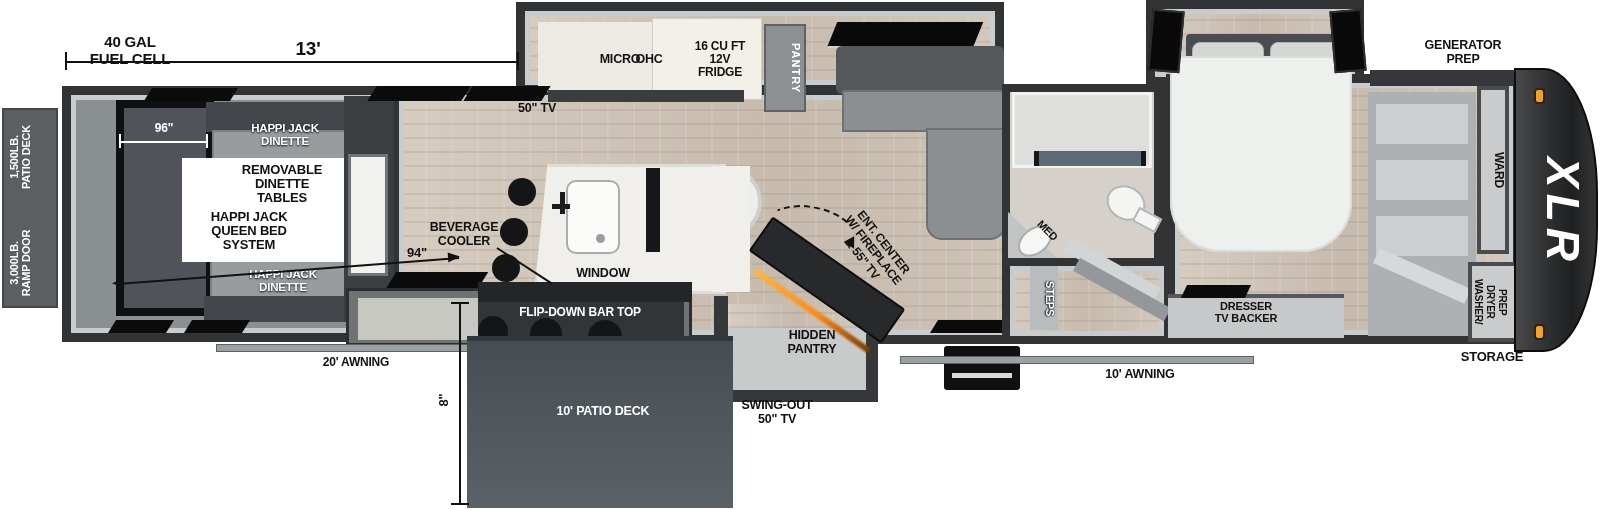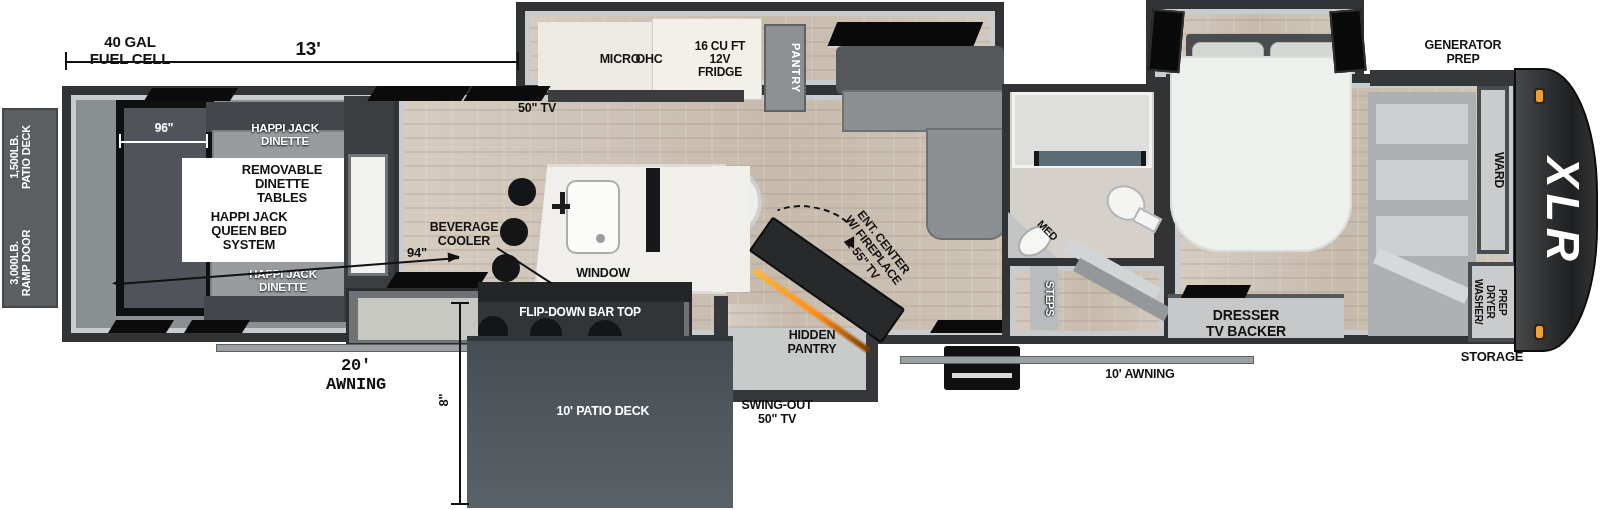--- a/index.html
+++ b/index.html
@@ -148,21 +148,21 @@
   <div class="el" style="left:1170px;top:56px;width:182px;height:196px;background:#eef0ed;border-radius:0 0 50px 50px;box-shadow:inset 0 0 0 2px #dadcd9;"></div>
   <div class="el" style="left:1150px;top:10px;width:32px;height:62px;background:#0a0a0b;transform:rotate(5deg);border:2px solid #2c2e30;"></div>
   <div class="el" style="left:1332px;top:10px;width:32px;height:62px;background:#0a0a0b;transform:rotate(-5deg);border:2px solid #2c2e30;"></div>
   <div class="el" style="left:1368px;top:92px;width:108px;height:244px;background:#aeb1b3;"></div>
   <div class="el" style="left:1376px;top:104px;width:92px;height:40px;background:#ccced0;"></div>
   <div class="el" style="left:1376px;top:160px;width:92px;height:40px;background:#ccced0;"></div>
   <div class="el" style="left:1376px;top:216px;width:92px;height:40px;background:#ccced0;"></div>
   <div class="el" style="left:1372px;top:268px;width:100px;height:16px;background:#d6d8d9;transform:rotate(24deg);"></div>
   <div class="el" style="left:1168px;top:294px;width:176px;height:44px;background:#c6c8c9;border-top:4px solid #55585a;"></div>
   <div class="el" style="left:1184px;top:285px;width:64px;height:13px;background:#0b0b0c;transform:skewX(-25deg);"></div>
-  <div class="t" style="left:1194px;top:308px;width:104px;height:34px;font-size:14px;">DRESSER
+  <div class="t" style="left:1194px;top:300px;width:104px;height:34px;font-size:11px;">DRESSER
 TV BACKER</div>
   <div class="el" style="left:1477px;top:86px;width:32px;height:168px;background:#c9cbcc;border:4px solid #494c4e;"></div>
   <div class="t vrl" style="left:1481px;top:94px;width:24px;height:152px;font-size:12px;">WARD</div>
   <div class="el" style="left:1468px;top:262px;width:50px;height:80px;background:#c9cbcc;border:4px solid #494c4e;"></div>
   <div class="t vlr" style="left:1472px;top:266px;width:42px;height:72px;font-size:10px;line-height:1.2;">WASHER/
 DRYER
 PREP</div>
 
   <div class="el" style="left:1402px;top:0px;width:122px;height:72px;background:#fff;"></div>
   <div class="el wall" style="left:1370px;top:70px;width:152px;height:16px;"></div>
@@ -171,21 +171,21 @@
 
   <div class="el" style="left:1514px;top:68px;width:84px;height:284px;border-radius:0 54px 54px 0 / 0 125px 125px 0;
               background:linear-gradient(90deg,#46484a 0%,#2b2d2f 45%,#1f2022 70%,#323436 100%);
               border:2px solid #0c0c0d;"></div>
   <div class="el" style="left:1534px;top:88px;width:11px;height:16px;background:#f0a12f;border:2px solid #2e2415;border-radius:4px;"></div>
   <div class="el" style="left:1534px;top:324px;width:11px;height:16px;background:#f0a12f;border:2px solid #2e2415;border-radius:4px;"></div>
   <div class="t tw vrl" style="left:1534px;top:136px;width:54px;height:152px;font-size:46px;font-style:italic;font-weight:900;letter-spacing:6px;">XLR</div>
   <div class="t" style="left:1446px;top:350px;width:92px;height:16px;font-size:13px;">STORAGE</div>
 
   <div class="el" style="left:216px;top:344px;width:254px;height:8px;background:#9ba0a2;border:1px solid #5e6163;"></div>
-  <div class="t" style="left:308px;top:356px;width:96px;height:16px;font-size:17px;font-family:Liberation Mono, monospace;">20' AWNING</div>
+  <div class="t" style="left:308px;top:356px;width:96px;height:16px;font-size:12px;">20' AWNING</div>
   <div class="el" style="left:467px;top:336px;width:266px;height:172px;background:linear-gradient(180deg,#474e53,#5a6167);border-top:5px solid #32373b;"></div>
   <div class="t tw" style="left:538px;top:404px;width:130px;height:16px;font-size:12.5px;">10' PATIO DECK</div>
   <div class="el" style="left:944px;top:346px;width:76px;height:44px;background:#101010;border-radius:3px;"></div>
   <div class="el" style="left:952px;top:359px;width:60px;height:5px;background:#d9d9d9;"></div>
   <div class="el" style="left:952px;top:373px;width:60px;height:5px;background:#d9d9d9;"></div>
   <div class="el" style="left:900px;top:356px;width:354px;height:8px;background:#9ba0a2;border:1px solid #5e6163;"></div>
   <div class="t" style="left:1088px;top:367px;width:104px;height:16px;font-size:12.5px;">10' AWNING</div>
   <div class="t" style="left:768px;top:328px;width:88px;height:36px;font-size:12.5px;">HIDDEN
 PANTRY</div>
   <div class="t" style="left:728px;top:398px;width:98px;height:34px;font-size:12.5px;">SWING-OUT

